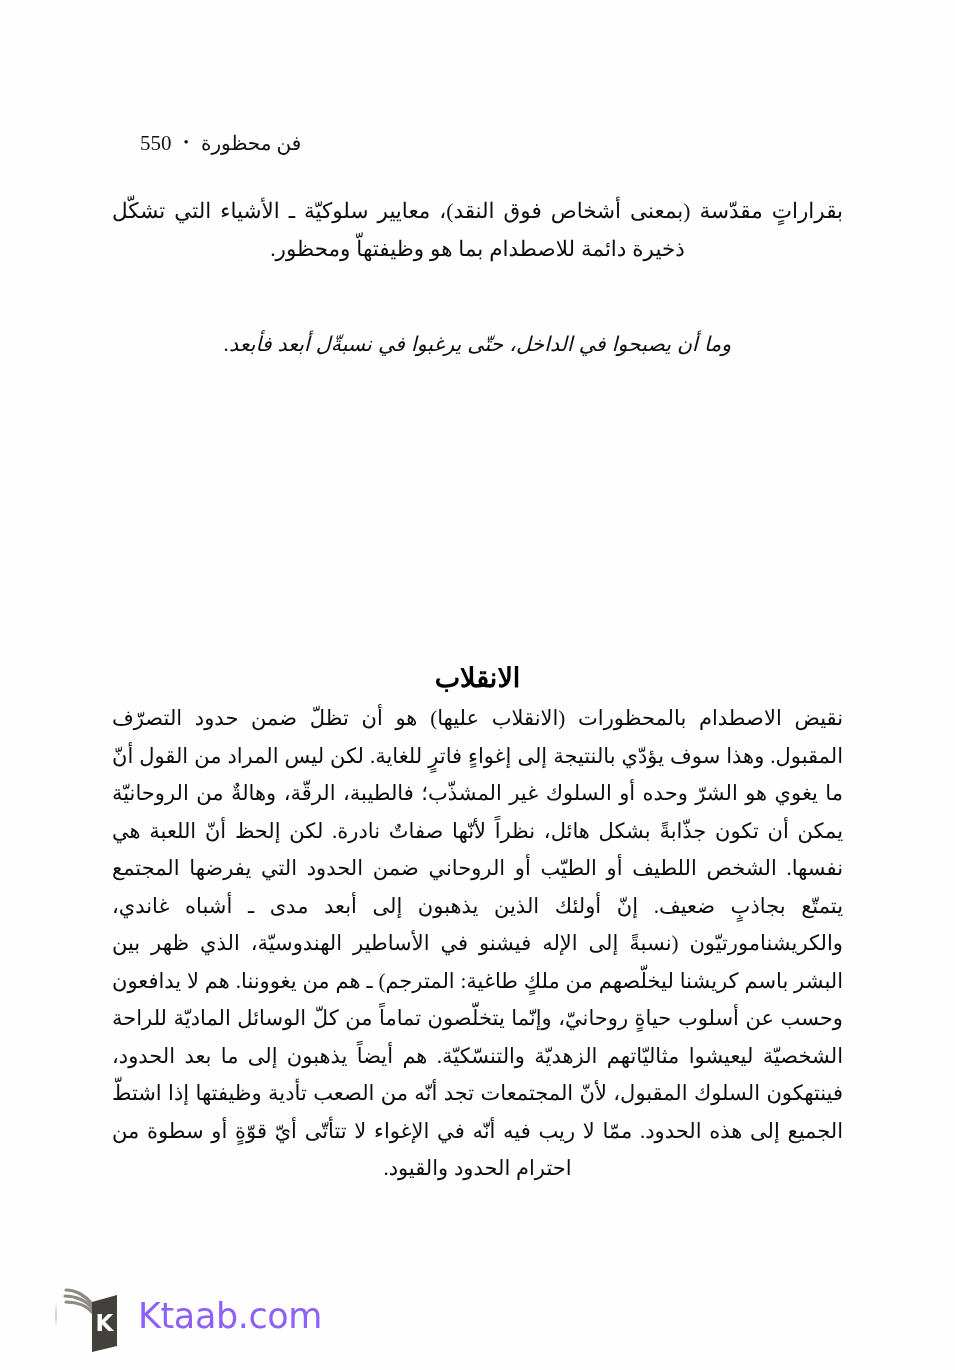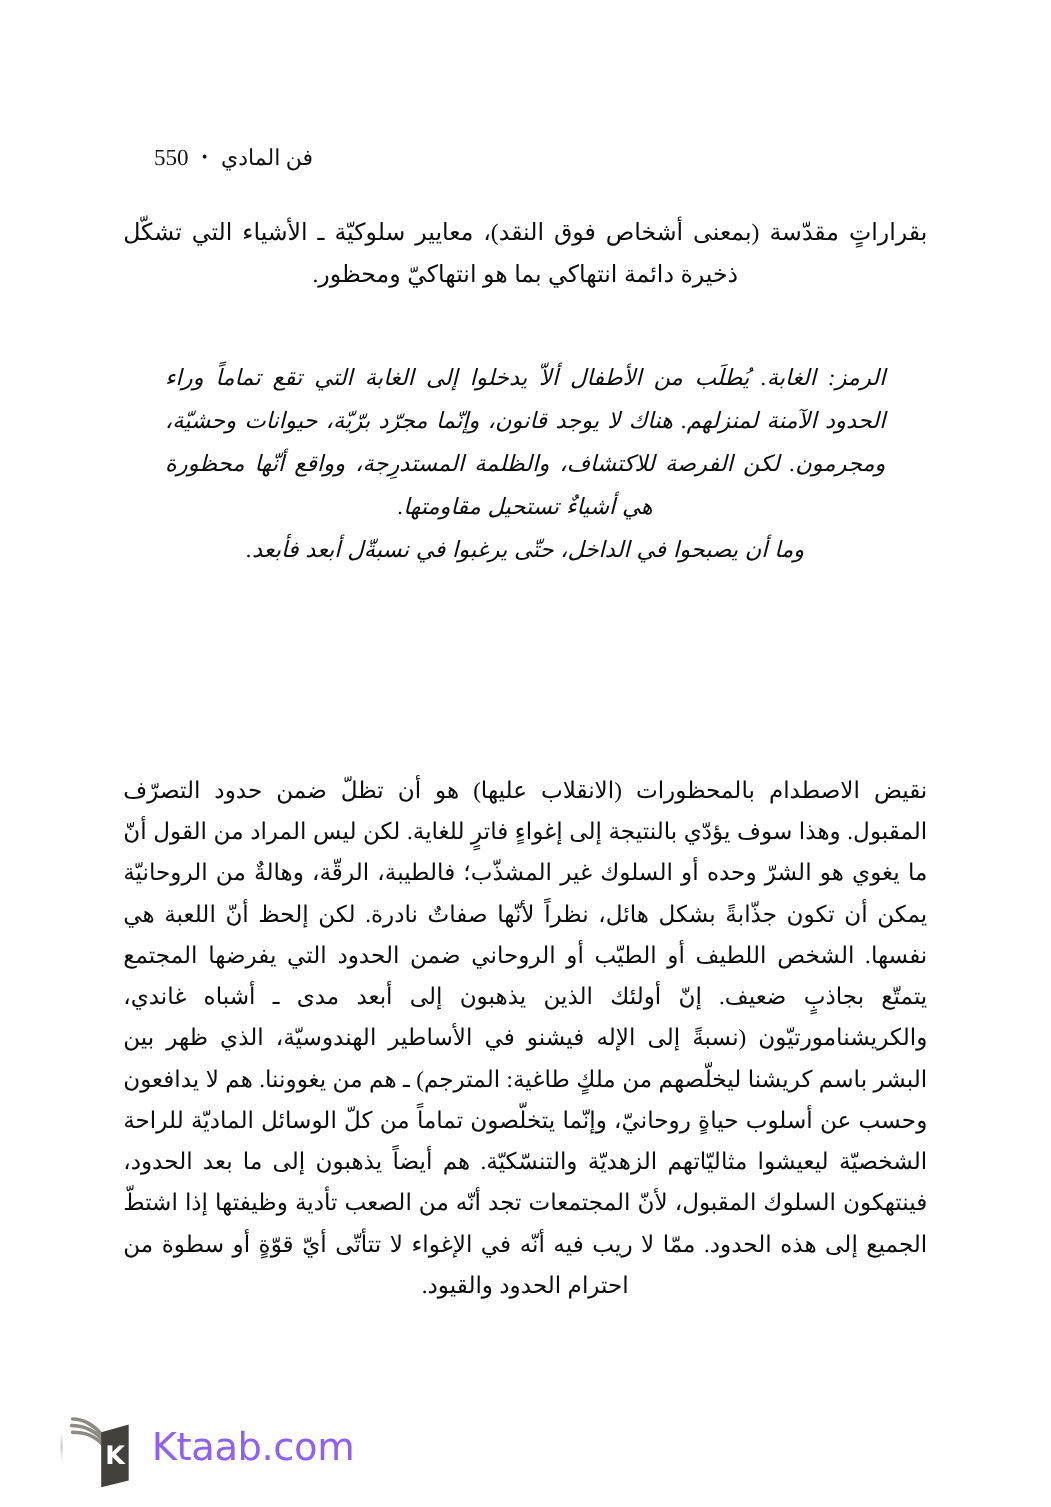--- a/index.html
+++ b/index.html
@@ -169,33 +169,33 @@
     border-radius: 2px;
   }
 </style>
 </head>
 <body>
 
 <div class="page">
 
   <div class="running-head">
     <span class="rh-inner">
-      <span class="rh-title">فن المادي</span><span class="rh-dot">•</span><span class="rh-page">550</span>
+      <span class="rh-title">فن محظورة</span><span class="rh-dot">•</span><span class="rh-page">550</span>
     </span>
   </div>
 
   <div class="column" id="par-intro">
-    <p class="body-par">بقراراتٍ مقدّسة (بمعنى أشخاص فوق النقد)، معايير سلوكيّة ـ الأشياء التي تشكّل ذخيرة دائمة انتهاكي بما هو انتهاكيّ ومحظور.</p>
+    <p class="body-par">بقراراتٍ مقدّسة (بمعنى أشخاص فوق النقد)، معايير سلوكيّة ـ الأشياء التي تشكّل ذخيرة دائمة للاصطدام بما هو وظيفتهاّ ومحظور.</p>
   </div>
 
   <div class="column" id="blockquote">
-    <p>الرمز: الغابة. يُطلَب من الأطفال ألاّ يدخلوا إلى الغابة التي تقع تماماً وراء الحدود الآمنة لمنزلهم. هناك لا يوجد قانون، وإنّما مجرّد برّيّة، حيوانات وحشيّة، ومجرمون. لكن الفرصة للاكتشاف، والظلمة المستدرِجة، وواقع أنّها محظورة هي أشياءٌ تستحيل مقاومتها.</p>
     <p class="tail">وما أن يصبحوا في الداخل، حتّى يرغبوا في نسبةّل أبعد فأبعد.</p>
   </div>
 
+  <h2 class="section-heading">الانقلاب</h2>
 
   <div class="column" id="par-main">
     <p class="body-par">نقيض الاصطدام بالمحظورات (الانقلاب عليها) هو أن تظلّ ضمن حدود التصرّف المقبول. وهذا سوف يؤدّي بالنتيجة إلى إغواءٍ فاترٍ للغاية. لكن ليس المراد من القول أنّ ما يغوي هو الشرّ وحده أو السلوك غير المشذّب؛ فالطيبة، الرقّة، وهالةٌ من الروحانيّة يمكن أن تكون جذّابةً بشكل هائل، نظراً لأنّها صفاتٌ نادرة. لكن إلحظ أنّ اللعبة هي نفسها. الشخص اللطيف أو الطيّب أو الروحاني ضمن الحدود التي يفرضها المجتمع يتمتّع بجاذبٍ ضعيف. إنّ أولئك الذين يذهبون إلى أبعد مدى ـ أشباه غاندي، والكريشنامورتيّون (نسبةً إلى الإله فيشنو في الأساطير الهندوسيّة، الذي ظهر بين البشر باسم كريشنا ليخلّصهم من ملكٍ طاغية: المترجم) ـ هم من يغووننا. هم لا يدافعون وحسب عن أسلوب حياةٍ روحانيّ، وإنّما يتخلّصون تماماً من كلّ الوسائل الماديّة للراحة الشخصيّة ليعيشوا مثاليّاتهم الزهديّة والتنسّكيّة. هم أيضاً يذهبون إلى ما بعد الحدود، فينتهكون السلوك المقبول، لأنّ المجتمعات تجد أنّه من الصعب تأدية وظيفتها إذا اشتطّ الجميع إلى هذه الحدود. ممّا لا ريب فيه أنّه في الإغواء لا تتأتّى أيّ قوّةٍ أو سطوة من احترام الحدود والقيود.</p>
   </div>
 
   <div class="spine-mark"></div>
 
   <div class="watermark">
     <span class="logo-mark">
       <svg width="62" height="72" viewBox="0 0 62 72" xmlns="http://www.w3.org/2000/svg">

